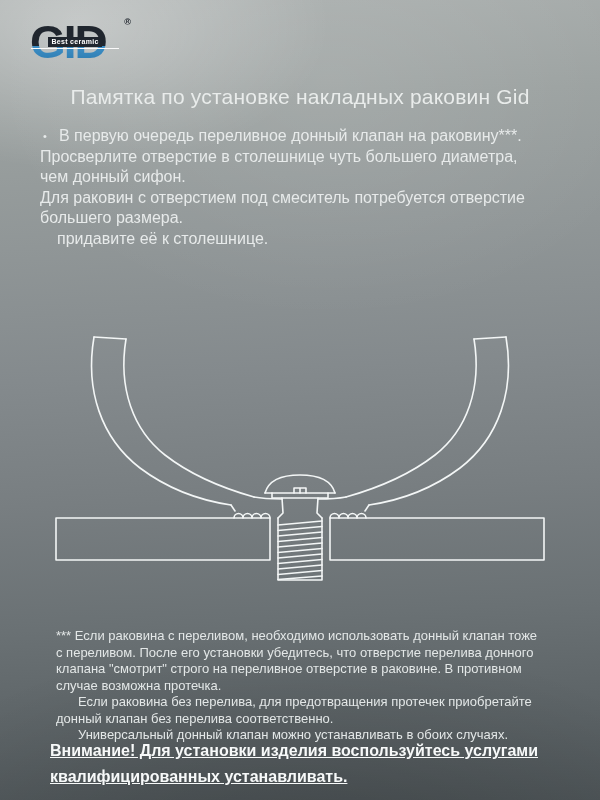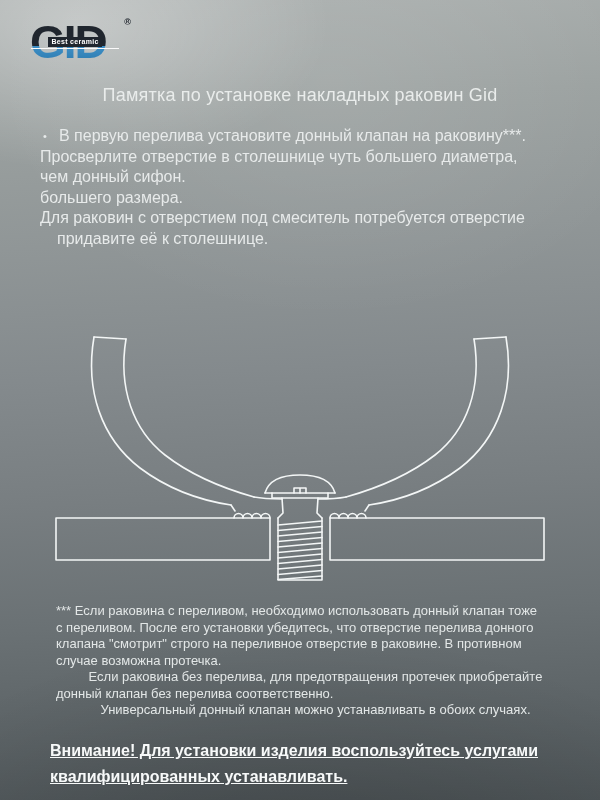--- a/index.html
+++ b/index.html
@@ -19,59 +19,59 @@
     background:linear-gradient(to bottom,#20262e 0%,#20262e 60%,#3e8fc6 61%,#2e7cb0 100%);
     -webkit-background-clip:text;background-clip:text;color:transparent;
   }
   .logo-reg{position:absolute;top:-5px;right:-9px;font-size:9px;color:#20262e;font-weight:700;}
   .logo-tagline{position:absolute;top:13px;left:1px;width:88px;text-align:center;
     border-bottom:1px solid #fafafa;line-height:8px;padding-bottom:1px;}
   .logo-tagline span{display:inline-block;font-size:7px;font-weight:700;color:#ffffff;
     background:#20262e;padding:1px 3px;letter-spacing:0.3px;}
   
   .title{position:absolute;top:85px;left:0;width:100%;text-align:center;
-    font-size:18px;color:#e9eceb;letter-spacing:0.2px;}
+    font-size:21px;color:#e9eceb;letter-spacing:0.2px;}
   
   .instructions{position:absolute;left:40px;top:126px;width:530px;
     font-size:16px;line-height:20.5px;color:#e7eaea;}
   .line{white-space:nowrap;}
   .line .bullet{display:inline-block;width:16px;font-size:11px;vertical-align:1px;padding-left:3px;}
   .line.ind{padding-left:17px;}
   
   .diagram{position:absolute;left:50px;top:328px;width:500px;height:265px;}
   
-  .footnote{position:absolute;left:56px;top:603px;width:497px;
+  .footnote{position:absolute;left:56px;top:628px;width:497px;
     font-size:13px;line-height:16.5px;color:#e3e7e7;}
   .fline{white-space:nowrap;}
-  .fline.ind{padding-left:22px;text-align:center;}
+  .fline.ind{padding-left:22px;}
   
   .warning{position:absolute;left:50px;top:738px;width:525px;
     font-size:16px;font-weight:700;line-height:26px;color:#f7f9f9;text-decoration:underline;}
 </style>
 </head>
 <body>
 
 <div class="page">
 
   <div class="logo">
     <div class="logo-word">GID</div>
     <div class="logo-reg">®</div>
     <div class="logo-tagline">
       <span>Best ceramic</span>
     </div>
   </div>
 
   <div class="title">Памятка по установке накладных раковин Gid</div>
 
   <div class="instructions">
-    <div class="line"><span class="bullet">•</span><span>В первую перелива установите донный клапан на раковину***.</span></div>
+    <div class="line"><span class="bullet">•</span><span>В первую очередь переливное донный клапан на раковину***.</span></div>
     <div class="line"><span>Просверлите отверстие в столешнице чуть большего диаметра,</span></div>
     <div class="line"><span>чем донный сифон.</span></div>
+    <div class="line"><span>Для раковин с отверстием под смеситель потребуется отверстие</span></div>
     <div class="line"><span>большего размера.</span></div>
-    <div class="line"><span>Для раковин с отверстием под смеситель потребуется отверстие</span></div>
     <div class="line ind"><span>придавите её к столешнице.</span></div>
   </div>
 
   <svg class="diagram" viewBox="0 0 500 265" stroke="#f3f6f6" fill="none" stroke-width="1.6" stroke-linecap="round" stroke-linejoin="round">
 
     <g>
       <path d="M44,9 L76,11"></path>
       <path d="M44,9 C35,62 51,110 90,140 C122,164 154,173 181,177"></path>
       <path d="M76,11 C68,60 83,102 115,127 C142,148 172,160 204,169"></path>
       <path d="M181,177 L185,183"></path>

